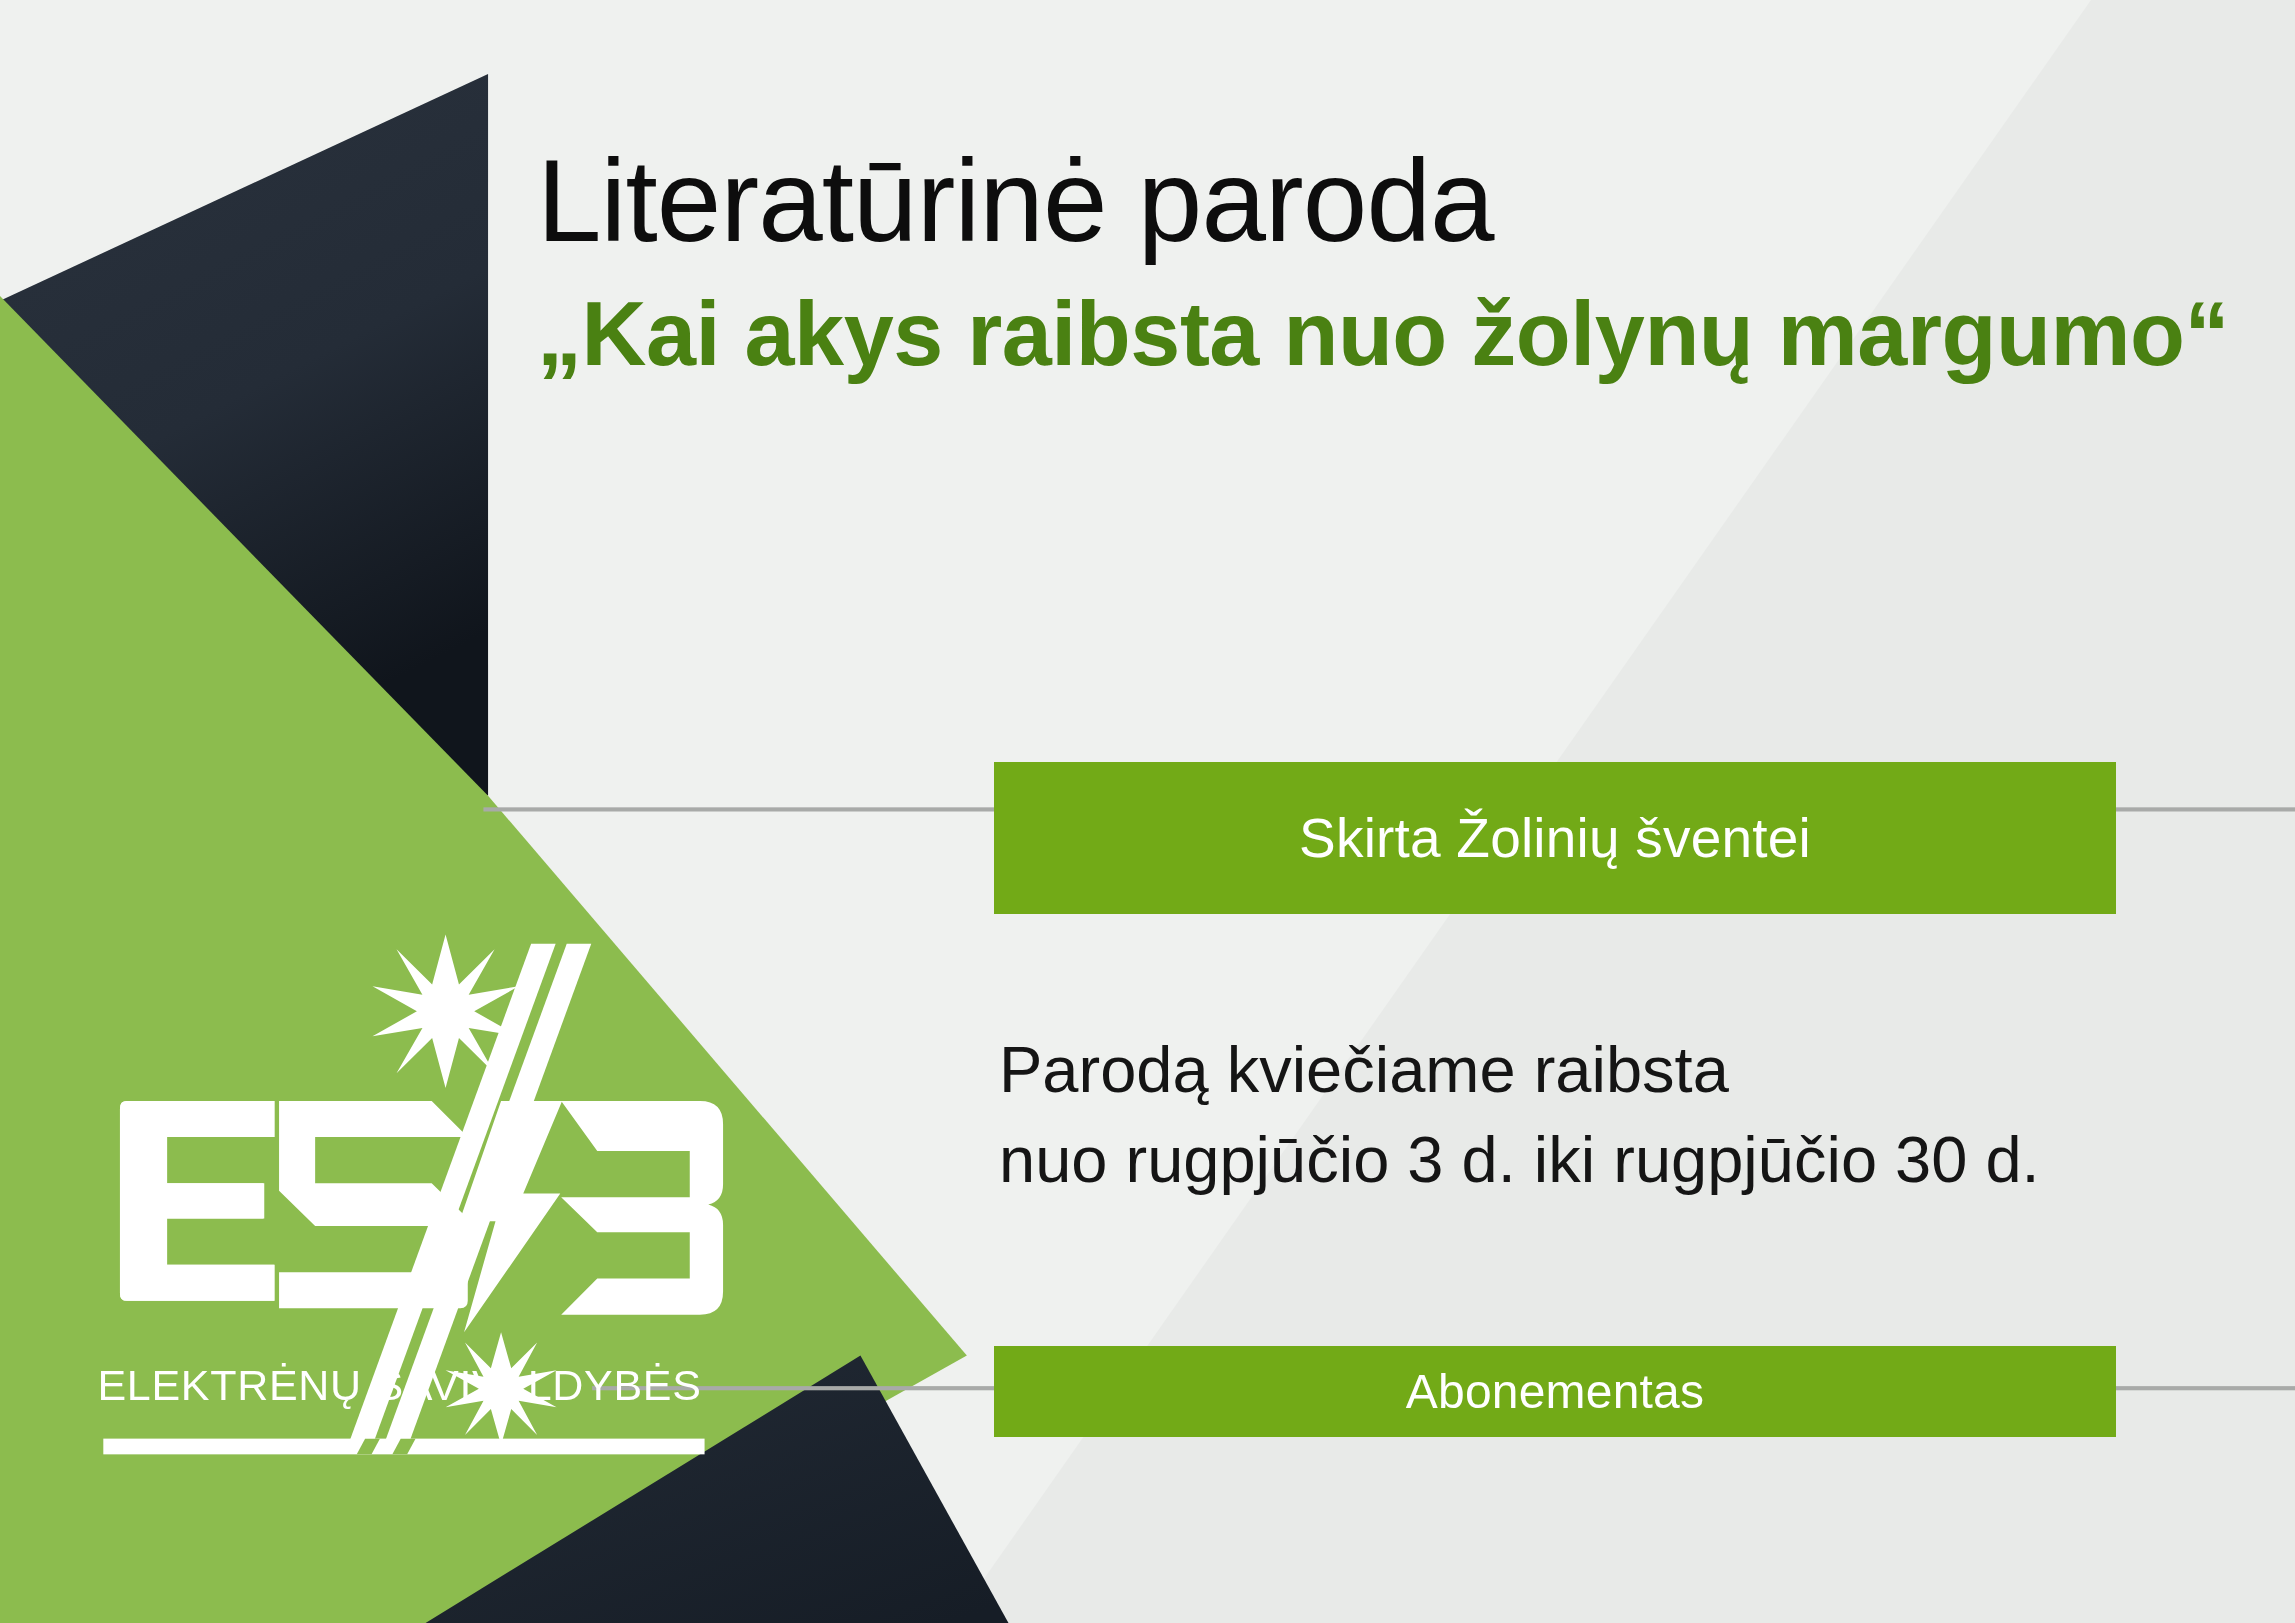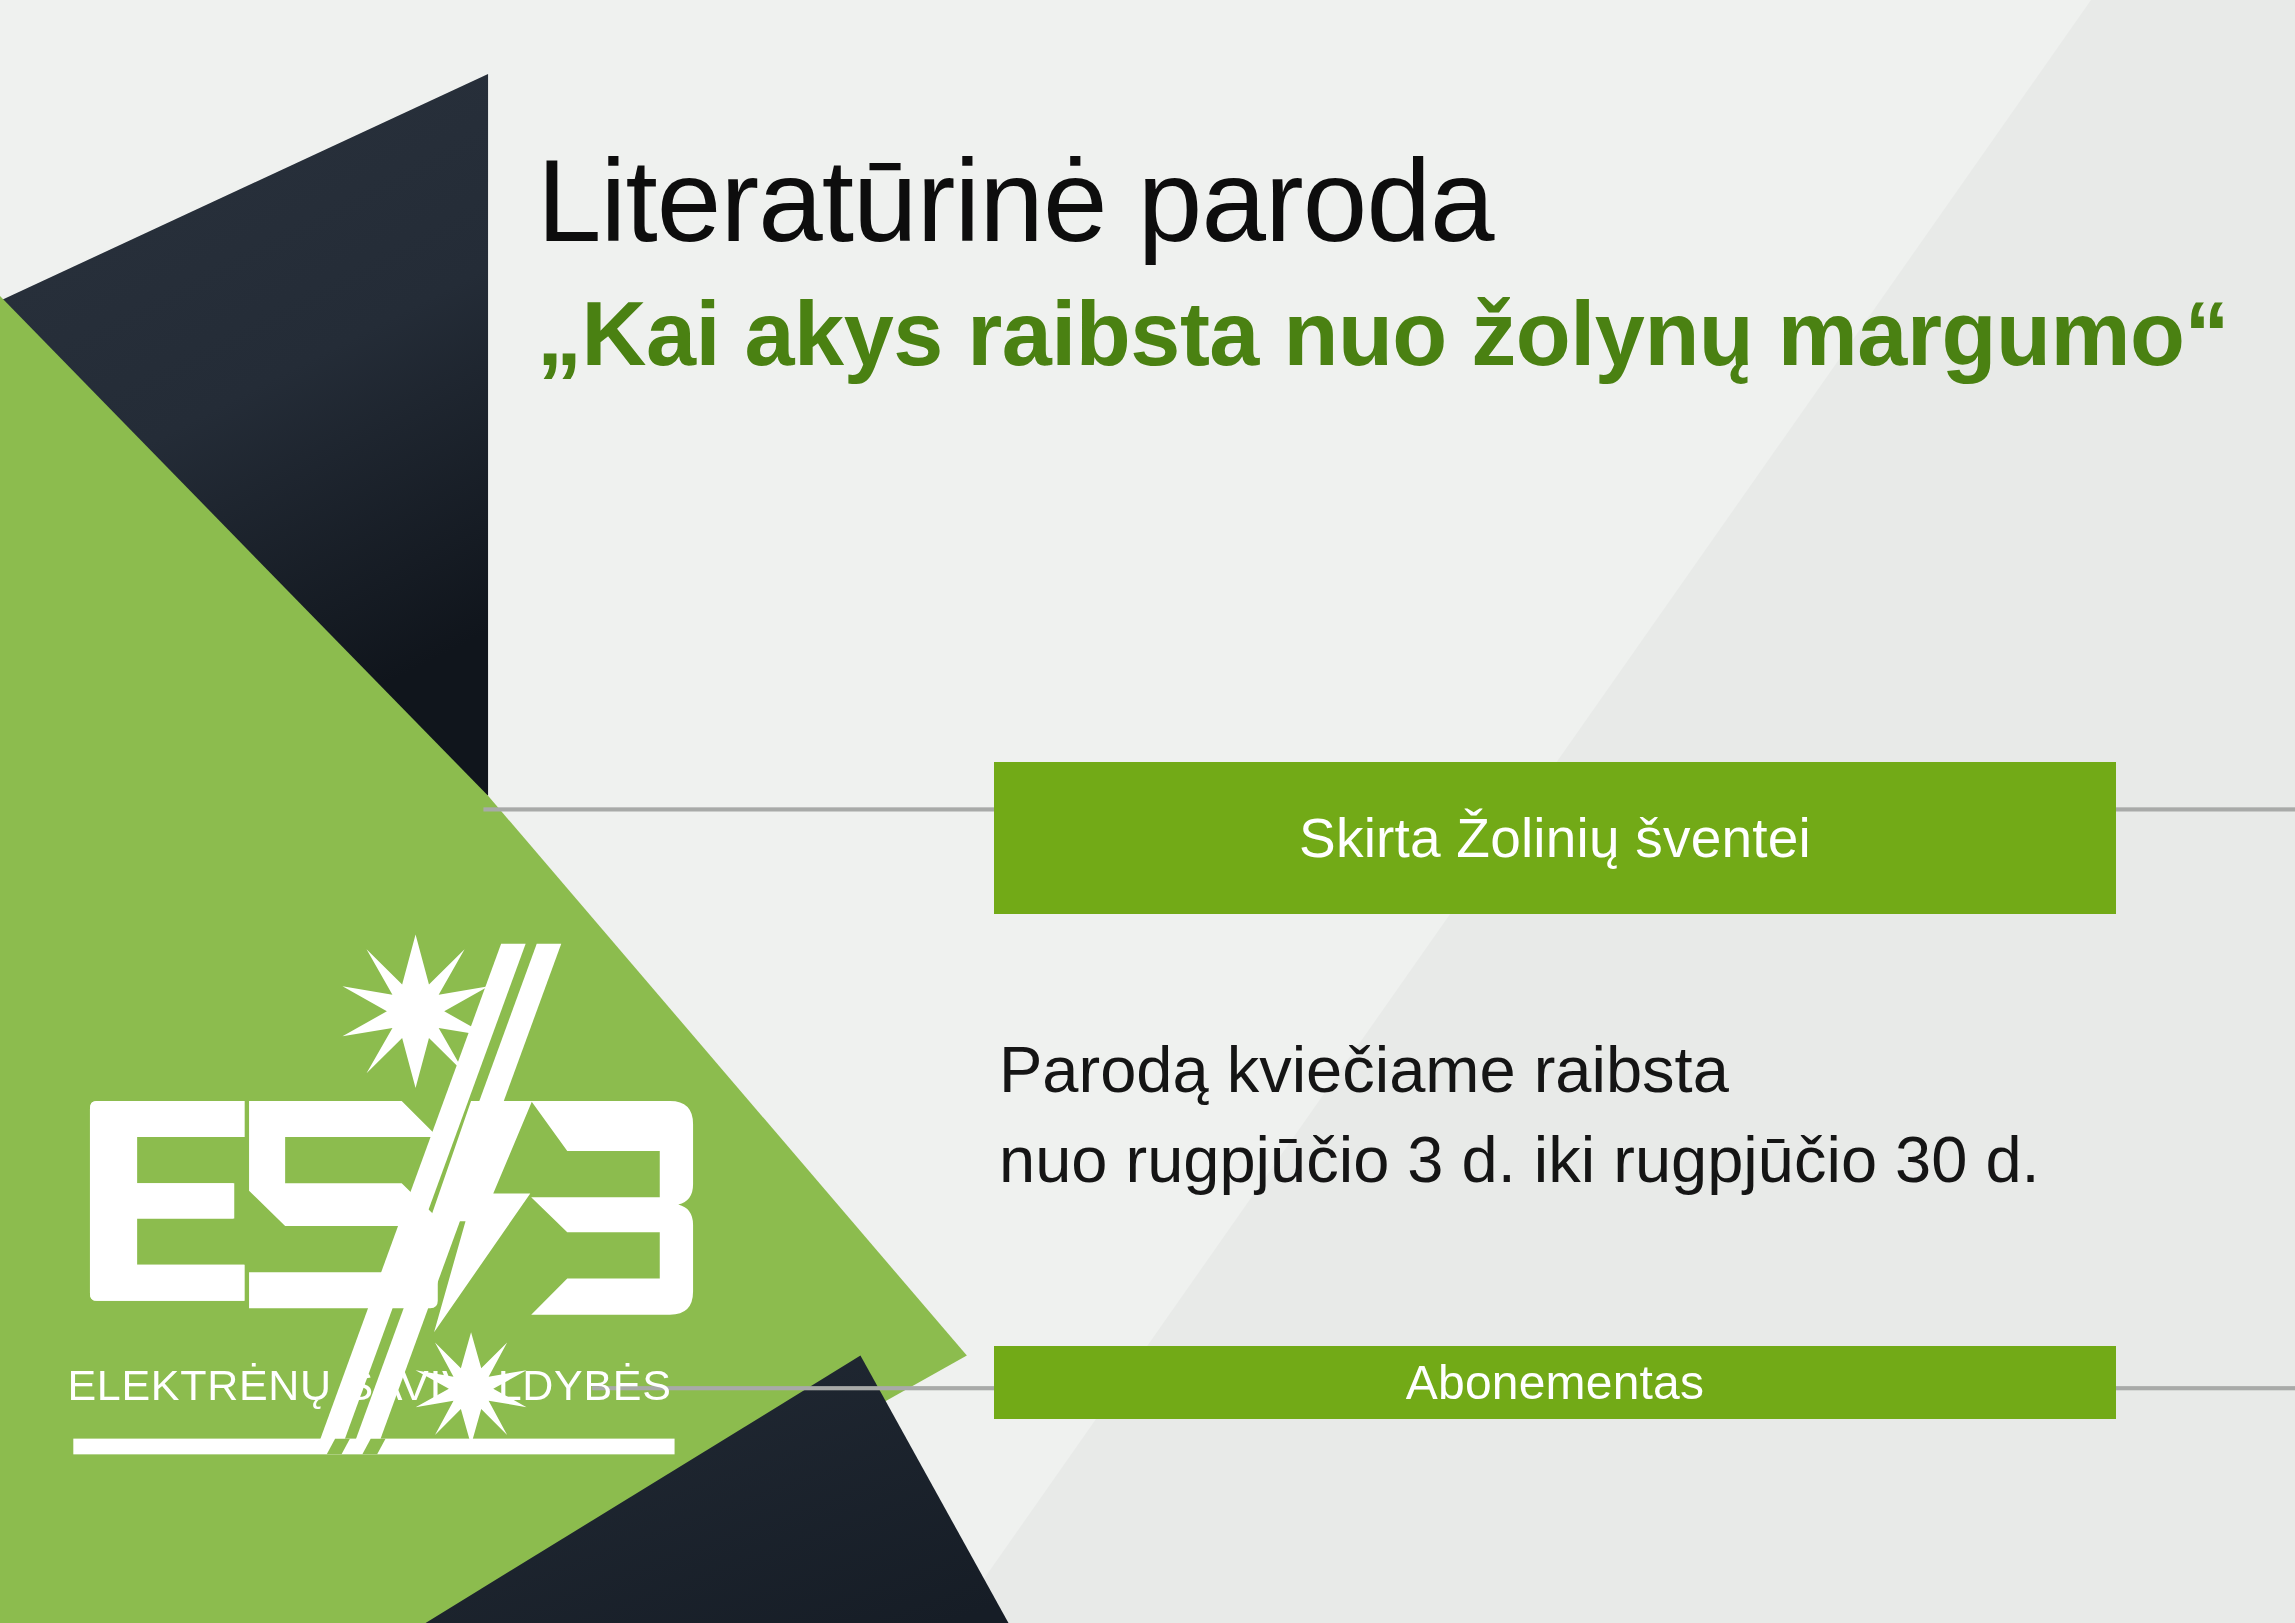--- a/index.html
+++ b/index.html
@@ -54,41 +54,41 @@
   }
   .banner-label {
     font-size:55px;
     font-weight:400;
     line-height:1;
     letter-spacing:0.2px;
     white-space:nowrap;
     text-align:center;
   }
   #banner-top    { left:994px; top:762px;  width:1122px; height:152px; }
-  #banner-bottom { left:994px; top:1346px;  width:1122px; height:73px; }
+  #banner-bottom { left:994px; top:1346px;  width:1122px; height:91px; }
   #banner-bottom .banner-label { font-size:48px; }
 
   
   .body-text {
     position:absolute;
     left:999px;
     top:1025px;
     width:1203px;
     font-size:65px;
     line-height:1.38;
     color:#151515;
     font-weight:400;
     white-space:nowrap;
   }
   .body-text .line { display:block; }
 
   
   #logo-block {
     position:absolute;
-    left:64px;
+    left:94px;
     top:916px;
     width:643px;
     height:555px;
   }
   .logo-svg { width:100%; height:100%; display:block; }
   .logo-caption {
     position:absolute;
     left:0;
     top:442px;
     width:611px;

